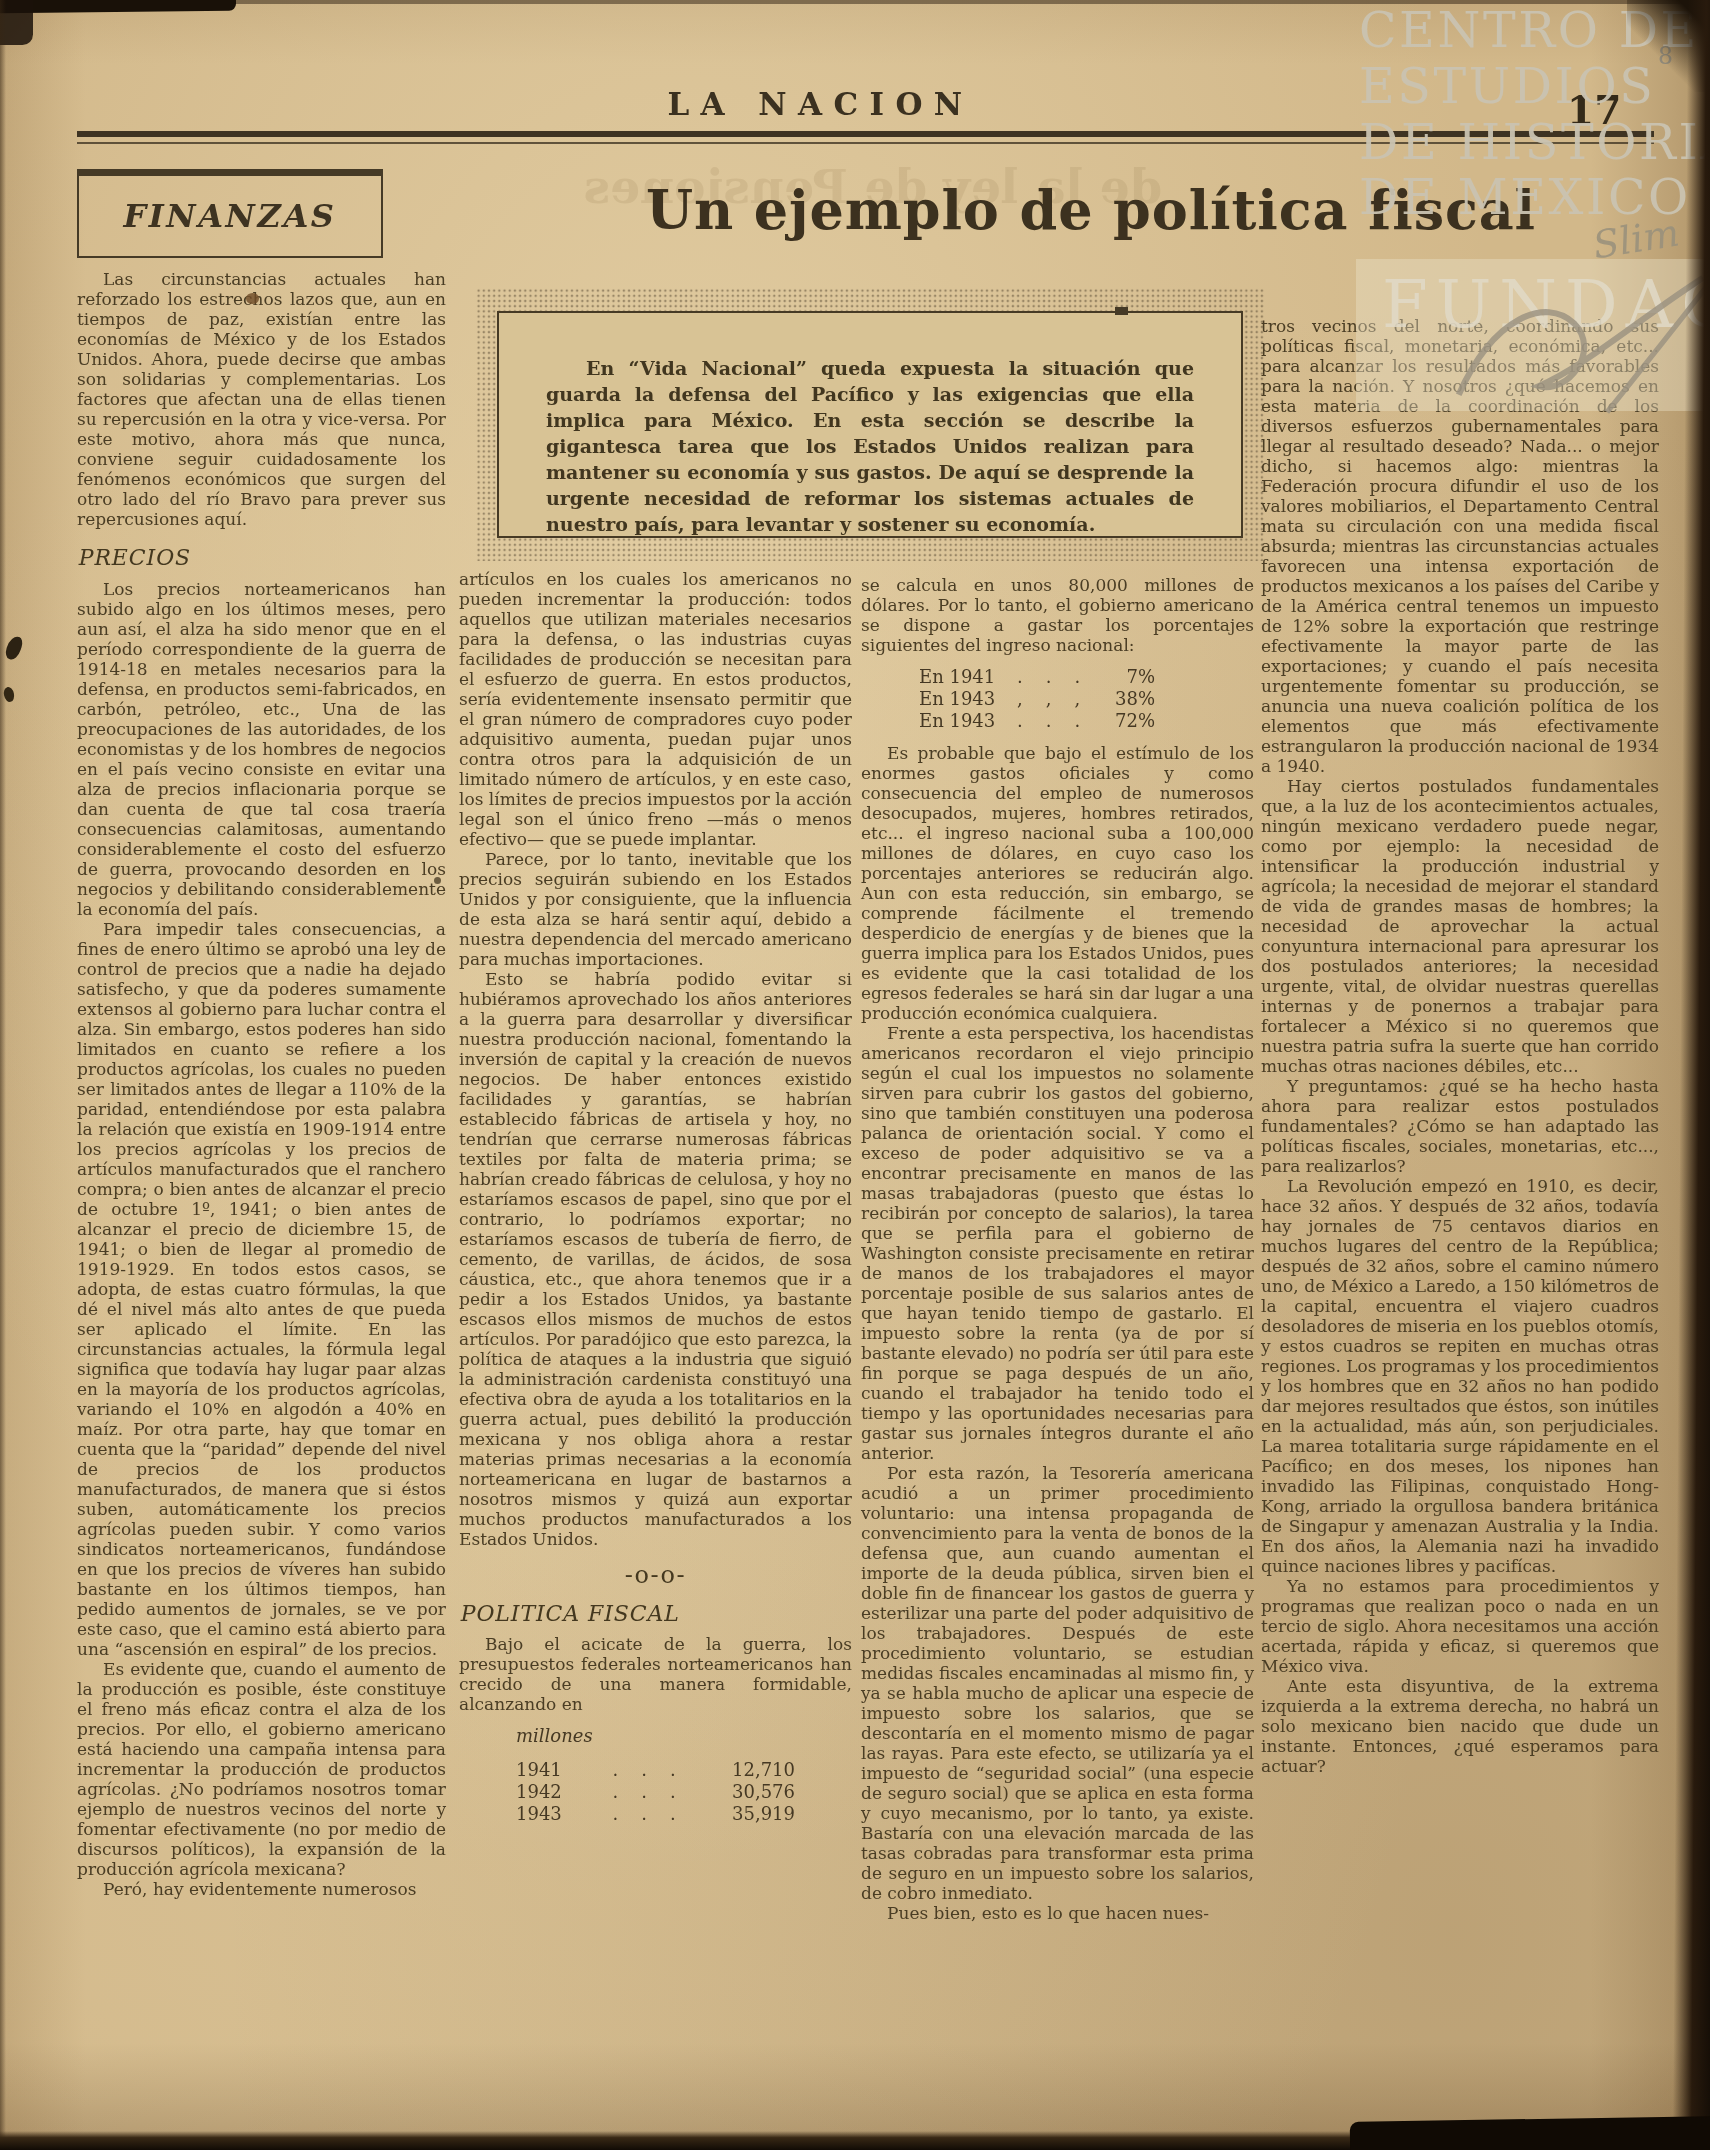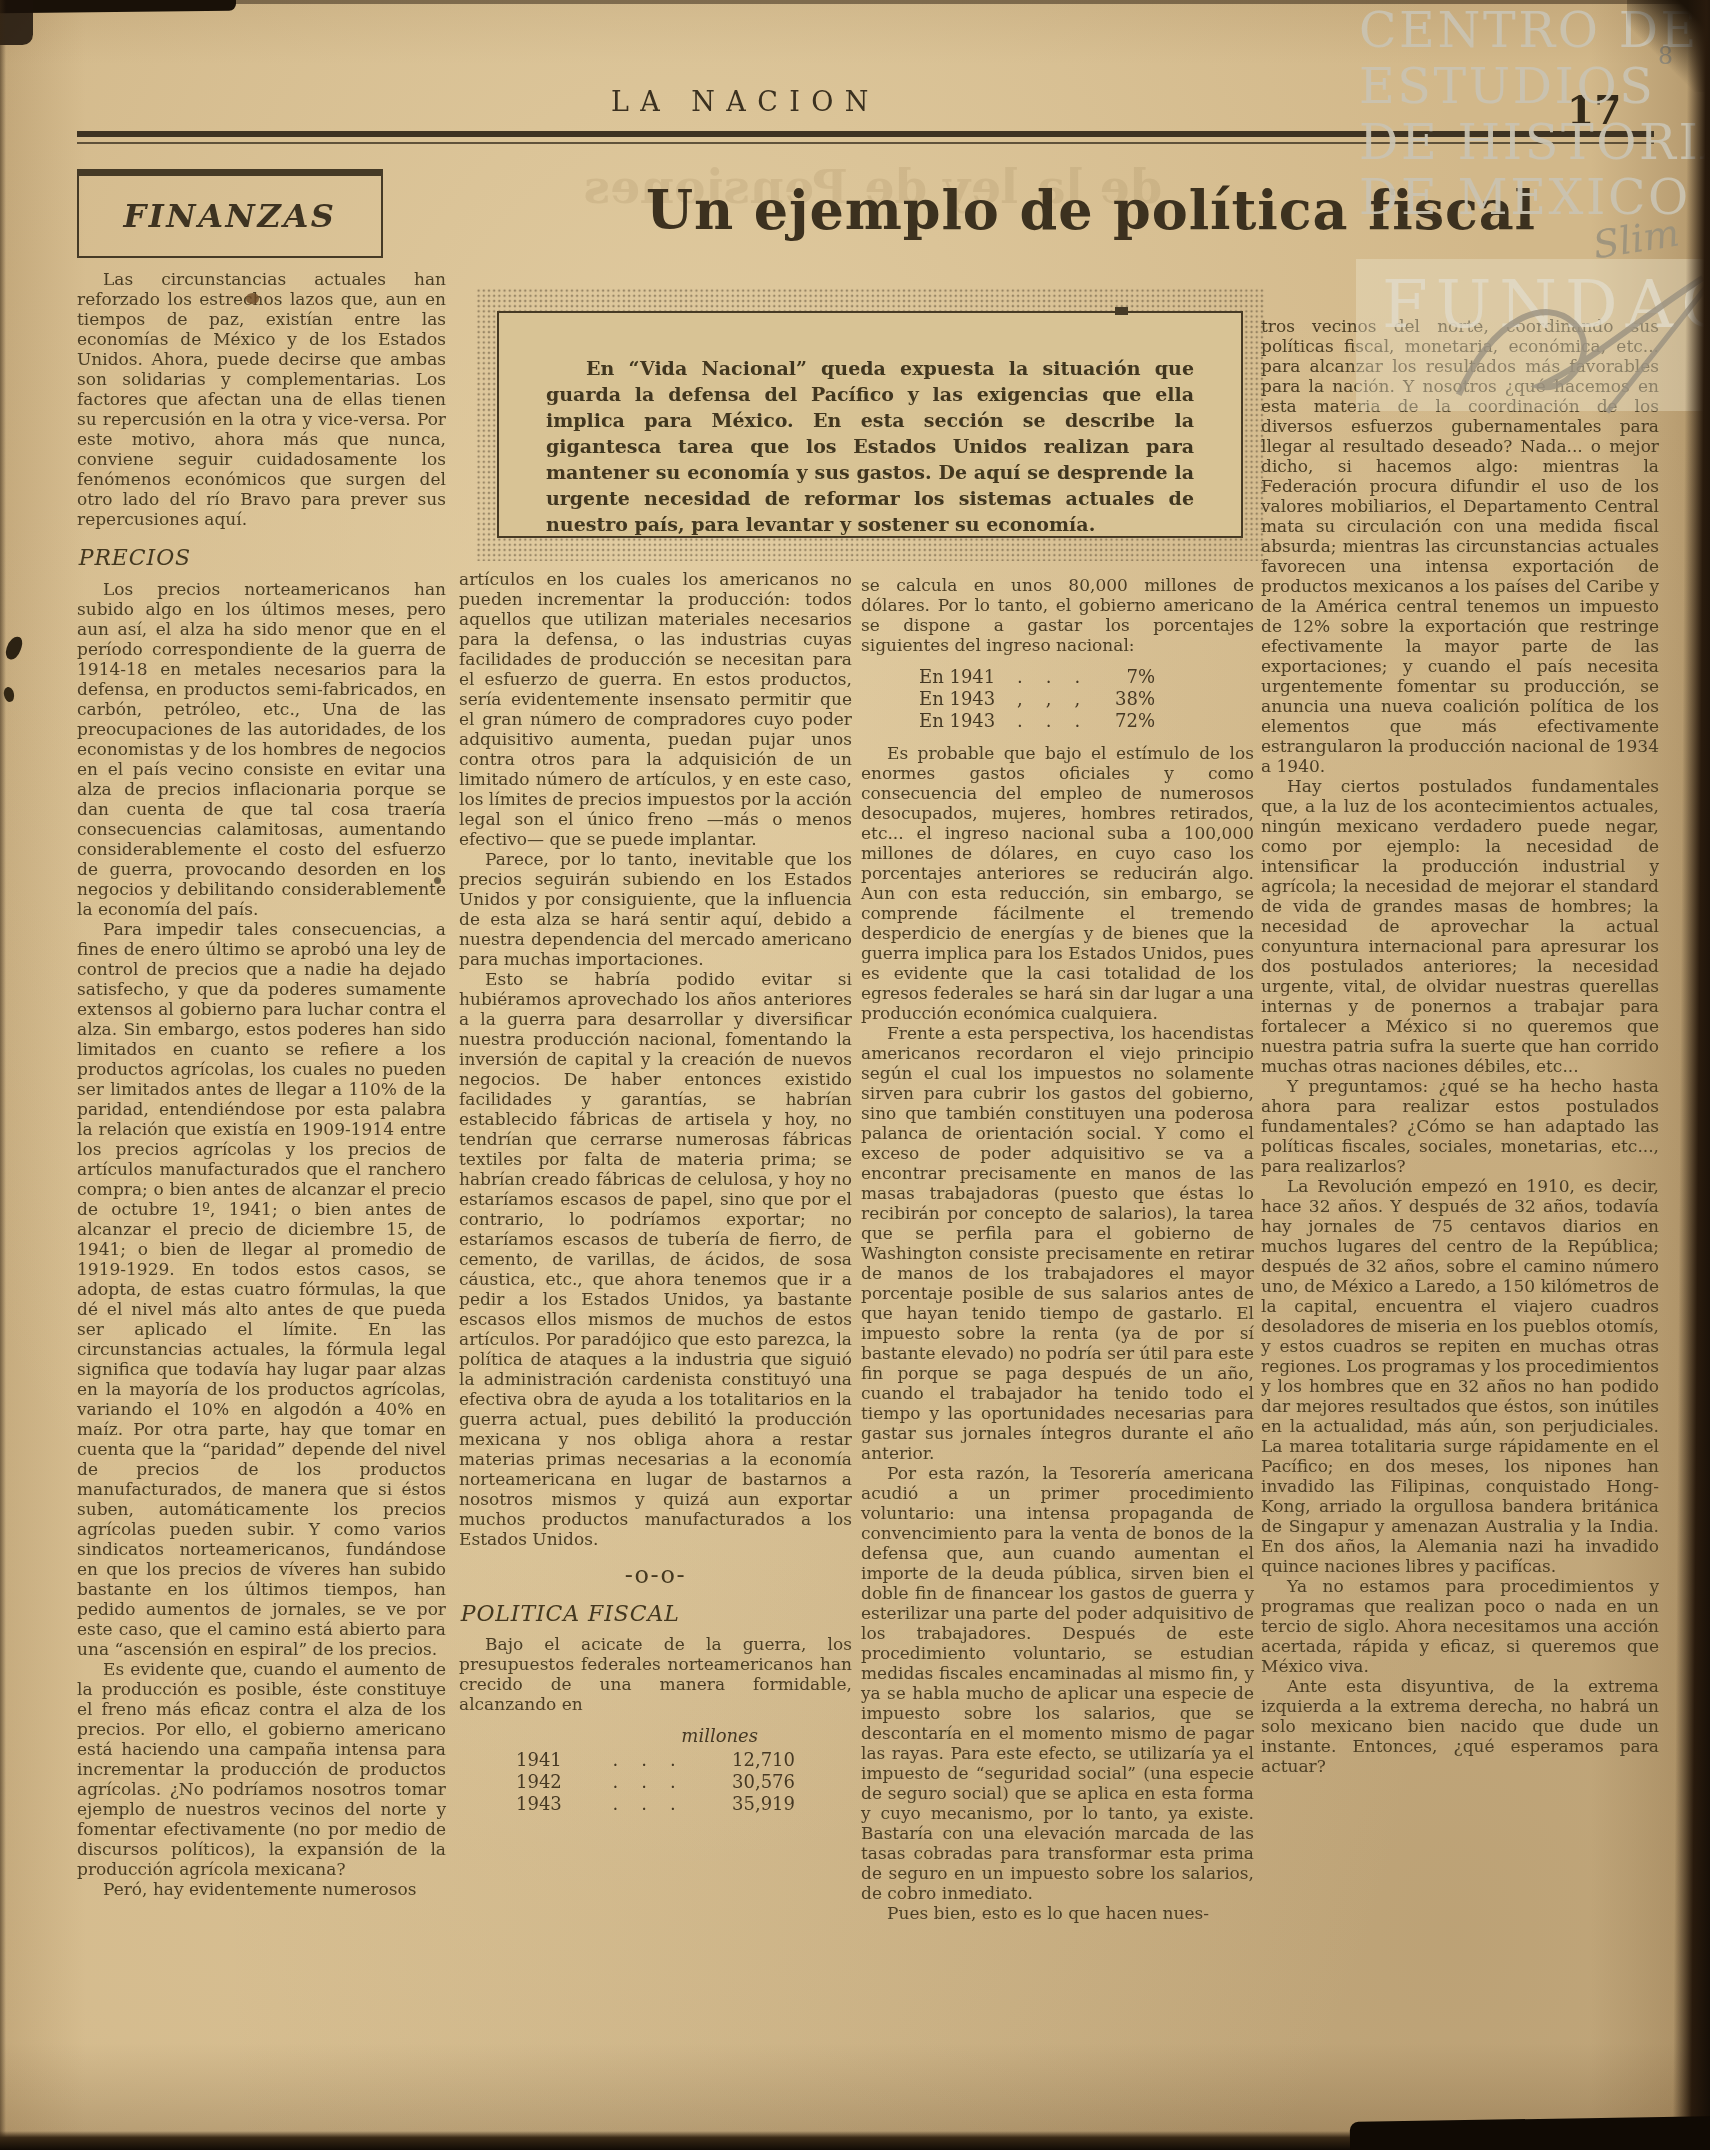--- a/index.html
+++ b/index.html
@@ -22,21 +22,21 @@
   .edge-tr{right:0;top:0;width:83px;height:92px;background:linear-gradient(225deg,#1c1309 18%,rgba(0,0,0,0) 62%);}
   .edge-right{right:-12.2px;top:-8.7px;width:42px;height:2177px;background:linear-gradient(to left,#110b05,#281a0d 55%,rgba(40,26,13,0));transform:rotate(.4deg);}
   .edge-left{left:0;top:0;width:6.1px;height:100%;background:linear-gradient(to right,rgba(54,38,20,.55),rgba(0,0,0,0));}
   .edge-bottom{left:0;bottom:0;width:100%;height:19px;background:linear-gradient(to top,#110b05,#382815 65%,rgba(0,0,0,0));}
   .edge-br{right:-7px;bottom:-8.7px;width:367px;height:40px;background:#100a04;transform:rotate(-.9deg);border-radius:8.7px 0 0 0;}
   .speck1{left:7px;top:636px;width:14px;height:23.6px;background:#2c2213;border-radius:62% 40% 55% 45%;transform:rotate(18deg);}
   .speck2{left:3.5px;top:687px;width:9.6px;height:15px;background:#322715;border-radius:50%;transform:rotate(-12deg);}
   .speck3{left:246px;top:293px;width:13px;height:10.5px;background:#6e4b27;border-radius:50%;opacity:.8;}
   .speck4{left:434px;top:877px;width:7px;height:7px;background:#3a2d18;border-radius:50%;opacity:.7;}
   
-  .masthead{left:611px;top:86px;width:419px;font-size:27px;font-weight:normal;letter-spacing:11.4px;color:#3b3120;}
+  .masthead{left:611px;top:86px;width:419px;text-align:center;font-size:31px;font-weight:bold;letter-spacing:11.4px;color:#3b3120;}
   .pagenum{left:1567px;top:87px;font-size:39px;font-weight:bold;color:#342a19;}
   .rule-thick{left:77px;top:131px;width:1577px;height:6.1px;background:#3e3322;}
   .rule-thin{left:77px;top:142px;width:1577px;height:1.7px;background:#4a3e2a;opacity:.85;}
   .finanzas-box{left:77px;top:169px;width:302px;height:80px;border:2.6px solid #453a26;border-top-width:7.9px;display:flex;align-items:center;justify-content:center;background:rgba(0,0,0,0);}
   .finanzas-box span{font-size:32px;font-style:italic;font-weight:bold;letter-spacing:2.6px;color:#3e3321;}
   .main-title{left:532px;top:178px;width:1118px;text-align:center;font-size:54px;font-weight:bold;letter-spacing:0.9px;color:#3c311f;}
   .ghost{left:454px;top:159px;width:838px;text-align:center;font-size:47px;font-weight:bold;color:#7c6236;opacity:.12;transform:scaleX(-1);}
   
   .intro-box{left:476px;top:288px;width:788px;height:273px;
     background-image:radial-gradient(rgba(86,72,50,.5) 1px, rgba(0,0,0,0) 1.5px);background-size:5.2px 5.2px;}
@@ -47,21 +47,21 @@
   .col{position:absolute;text-align:justify;font-size:17px;line-height:20px;color:#4a3d24;}
   .col1{left:77px;top:269px;width:369px;}
   .col2{left:459px;top:569px;width:393px;}
   .col3{left:861px;top:575px;width:393px;}
   .col4{left:1261px;top:272px;width:398px;margin-top:44px;}
   .para{margin:0;text-indent:26px;}
   .para.noindent{text-indent:0;}
   .colhead{margin:19px 0 10.5px 1.7px;font-size:22px;font-style:italic;font-weight:normal;letter-spacing:0.9px;color:#44381f;}
   .divider{text-align:center;margin:15.7px 0 7px;font-size:24px;letter-spacing:1.7px;color:#44381f;}
   .numtable{width:279px;margin:12.2px auto 10.5px auto;font-size:18px;color:#453823;}
-  .numtable .hdr{text-align:right;font-style:italic;padding-right:37px;margin-bottom:4px;}
+  .numtable .hdr{font-style:italic;padding-right:37px;margin-bottom:14px;}
   .numrow{display:flex;align-items:baseline;margin:1.7px 0;}
   .numrow .yr{width:77px;}
   .numrow .dots{flex:1;text-align:center;letter-spacing:8.7px;}
   .numrow .val{width:91px;text-align:right;}
   .numtable.pct{width:236px;margin:12.2px 52px 12.2px 58px;}
   .numtable.pct .yr{width:93px;}
   .numtable.pct .val{width:61px;}
   
   .watermark{pointer-events:none;}
   .wm-line{position:absolute;font-size:49px;letter-spacing:2.6px;color:#cac3b1;opacity:.95;font-weight:normal;white-space:nowrap;}

